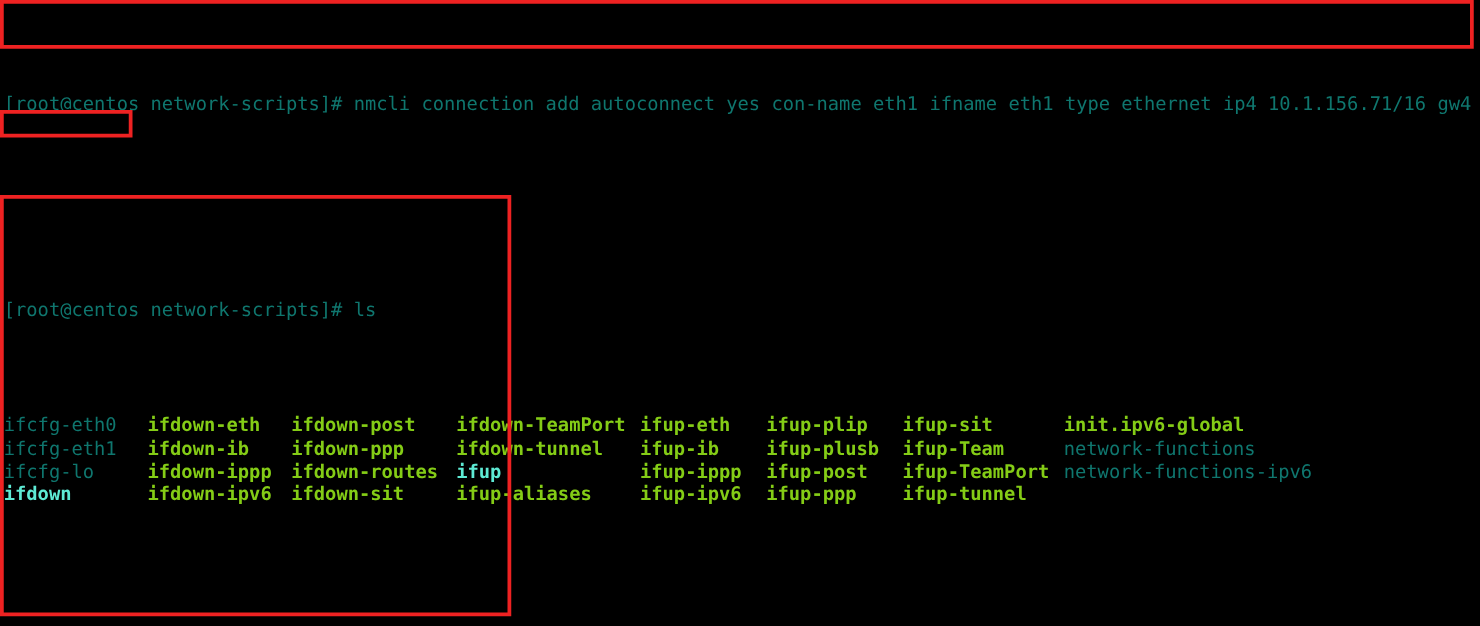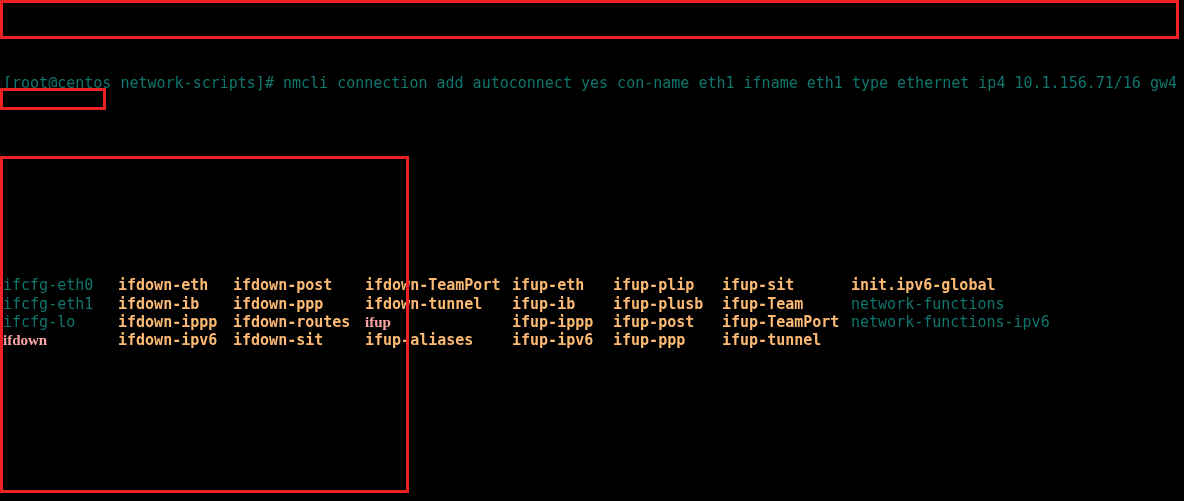--- a/index.html
+++ b/index.html
@@ -25,22 +25,22 @@
     top: 1px;
     width: 1181px;
     white-space: pre;
   }
   .line {
     height: 18.35px;
     white-space: pre;
     letter-spacing: 0px;
   }
   .w  { color: #0f766e; }
-  .g  { color: #fdba74; font-weight: bold; }
-  .c  { color: #fca5a5; font-weight: bold; font-family: Liberation Serif, serif; }
+  .g  { color: #84cc16; font-weight: bold; }
+  .c  { color: #5eead4; font-weight: bold; }
 
   
   .lsgrid { position: relative; height: 91.75px; }
   .lscell {
     position: absolute;
     white-space: pre;
   }
 
   
   .redbox {
@@ -61,20 +61,21 @@
   <div class="term">
 
     
     <div class="line"><span class="w">[root@centos network-scripts]# </span><span class="w">nmcli connection add autoconnect yes con-name eth1 ifname eth1 type ethernet ip4 10.1.156.71/16 gw4 10</span></div>
 
     
 
     
 
     
+    <div class="line"><span class="w">[root@centos network-scripts]# </span><span class="w">ls</span></div>
 
     
     <div class="lsgrid" id="lsgrid"><span class="lscell w" style="left: 0px; top: 0px;">ifcfg-eth0</span><span class="lscell w" style="left: 0px; top: 18.35px;">ifcfg-eth1</span><span class="lscell w" style="left: 0px; top: 36.7px;">ifcfg-lo</span><span class="lscell c" style="left: 0px; top: 55.05px;">ifdown</span><span class="lscell g" style="left: 115px; top: 0px;">ifdown-eth</span><span class="lscell g" style="left: 115px; top: 18.35px;">ifdown-ib</span><span class="lscell g" style="left: 115px; top: 36.7px;">ifdown-ippp</span><span class="lscell g" style="left: 115px; top: 55.05px;">ifdown-ipv6</span><span class="lscell g" style="left: 230px; top: 0px;">ifdown-post</span><span class="lscell g" style="left: 230px; top: 18.35px;">ifdown-ppp</span><span class="lscell g" style="left: 230px; top: 36.7px;">ifdown-routes</span><span class="lscell g" style="left: 230px; top: 55.05px;">ifdown-sit</span><span class="lscell g" style="left: 362px; top: 0px;">ifdown-TeamPort</span><span class="lscell g" style="left: 362px; top: 18.35px;">ifdown-tunnel</span><span class="lscell c" style="left: 362px; top: 36.7px;">ifup</span><span class="lscell g" style="left: 362px; top: 55.05px;">ifup-aliases</span><span class="lscell g" style="left: 509px; top: 0px;">ifup-eth</span><span class="lscell g" style="left: 509px; top: 18.35px;">ifup-ib</span><span class="lscell g" style="left: 509px; top: 36.7px;">ifup-ippp</span><span class="lscell g" style="left: 509px; top: 55.05px;">ifup-ipv6</span><span class="lscell g" style="left: 610px; top: 0px;">ifup-plip</span><span class="lscell g" style="left: 610px; top: 18.35px;">ifup-plusb</span><span class="lscell g" style="left: 610px; top: 36.7px;">ifup-post</span><span class="lscell g" style="left: 610px; top: 55.05px;">ifup-ppp</span><span class="lscell g" style="left: 719px; top: 0px;">ifup-sit</span><span class="lscell g" style="left: 719px; top: 18.35px;">ifup-Team</span><span class="lscell g" style="left: 719px; top: 36.7px;">ifup-TeamPort</span><span class="lscell g" style="left: 719px; top: 55.05px;">ifup-tunnel</span><span class="lscell g" style="left: 848px; top: 0px;">init.ipv6-global</span><span class="lscell w" style="left: 848px; top: 18.35px;">network-functions</span><span class="lscell w" style="left: 848px; top: 36.7px;">network-functions-ipv6</span></div>
 
     
     
 
     
     
 

